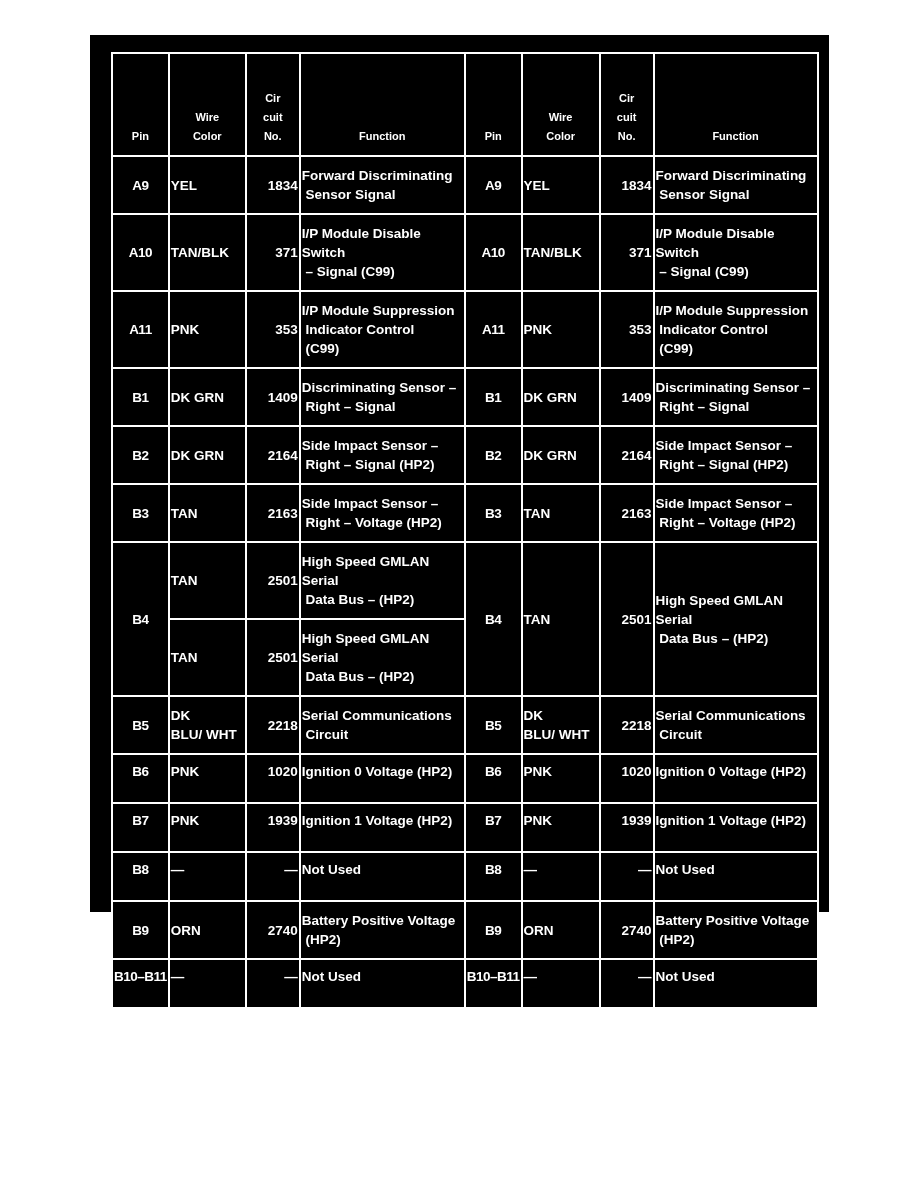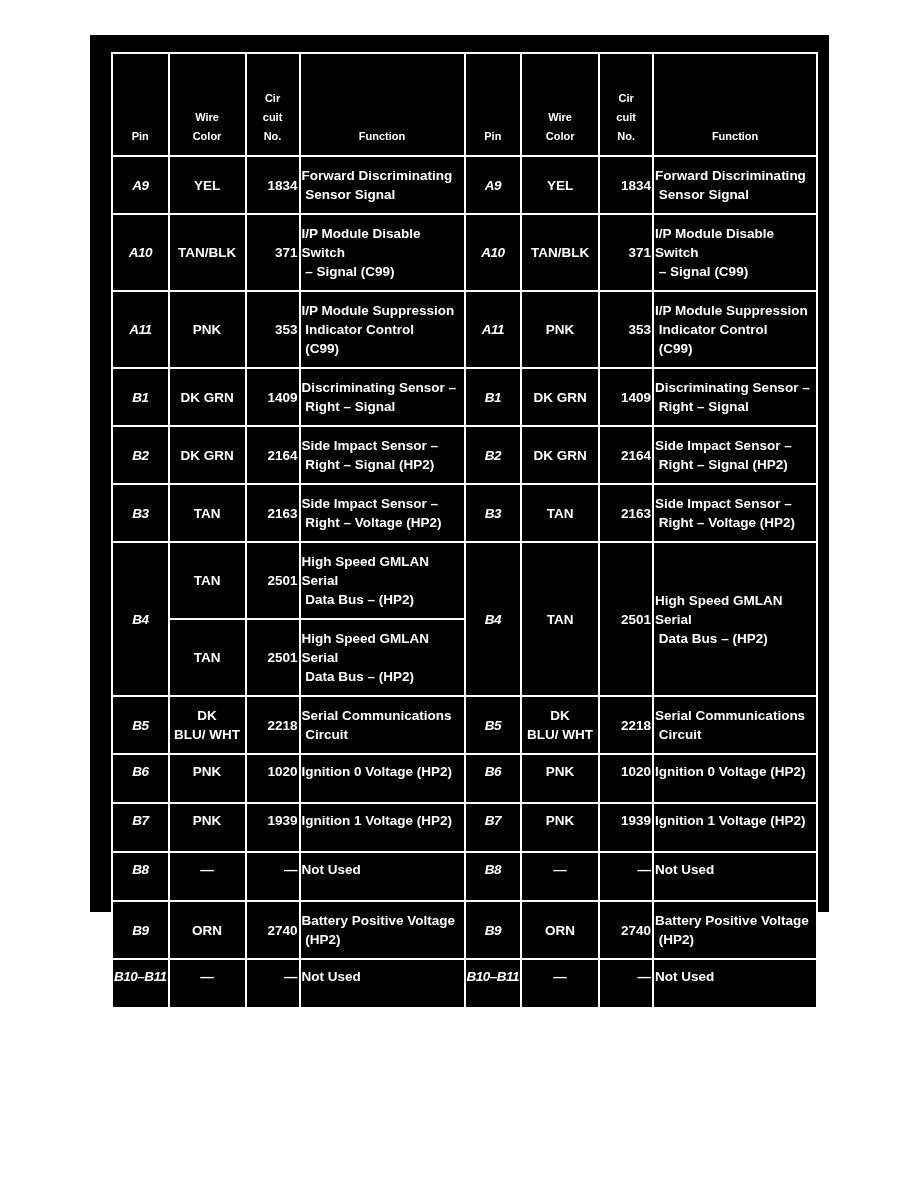--- a/index.html
+++ b/index.html
@@ -48,24 +48,22 @@
     line-height: 19px;
     vertical-align: middle;
     padding: 9px 1px;
   }
   td.cell-pin {
     text-align: center;
     white-space: nowrap;
     letter-spacing: -0.5px;
     padding-left: 0;
     padding-right: 0;
-    font-style: italic;
   }
   td.cell-wire {
-    text-align: center;
     white-space: pre-wrap;
     line-height: 17px;
     margin-left: 12px;
   }
   td.cell-circuit {
     text-align: right;
   }
   td.cell-function {
     text-align: left;
     white-space: pre-wrap;

